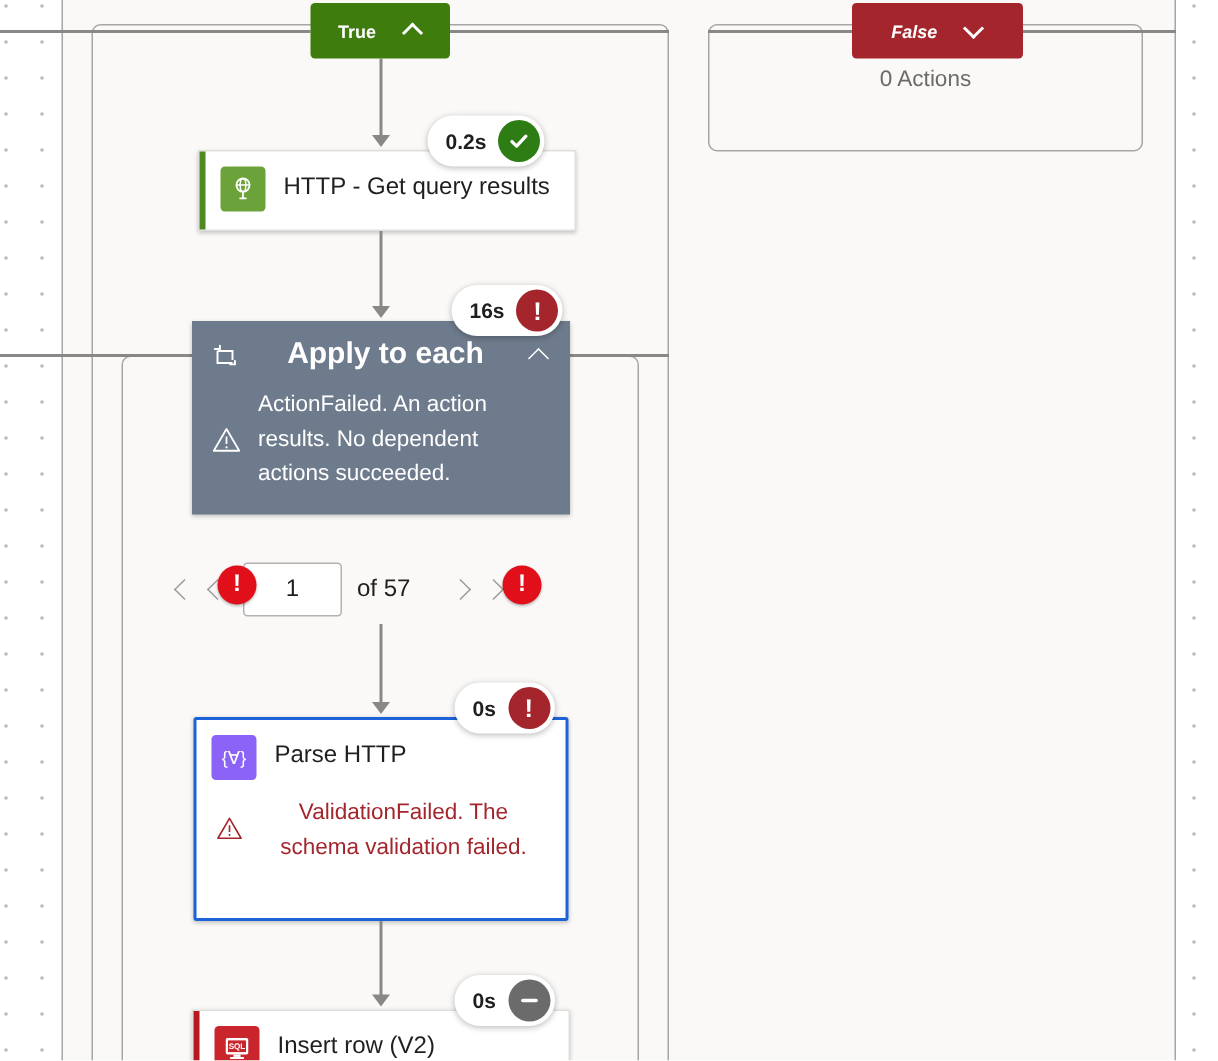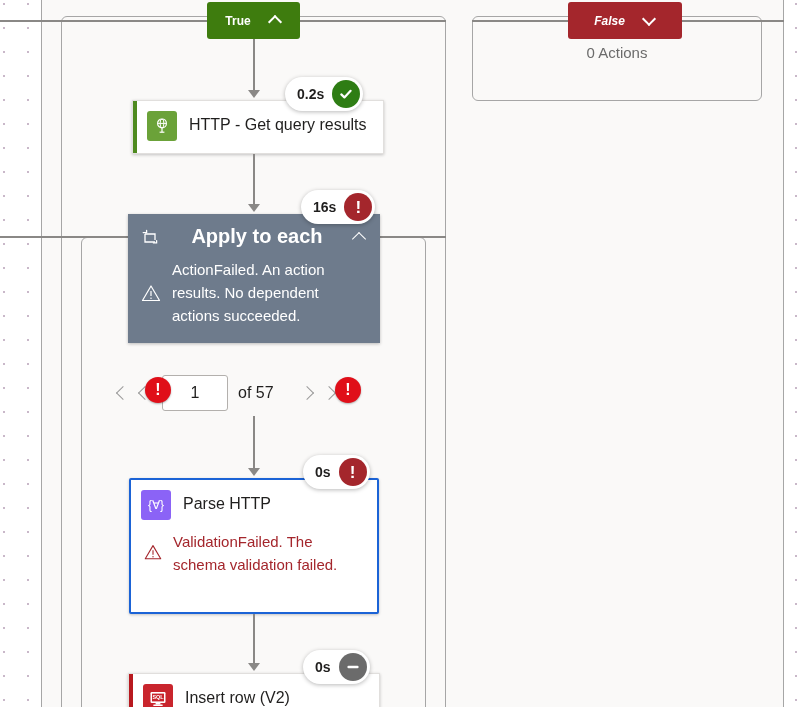--- a/index.html
+++ b/index.html
@@ -191,20 +191,21 @@
     font-weight: bold;
     font-family: "Liberation Sans", sans-serif;
   }
 
   .card-error {
     display: flex;
     align-items: flex-start;
     gap: 10px;
     margin-top: 10px;
     padding-left: 2px;
+    text-align: center;
   }
   .card-error .warn {
     flex: 0 0 20px;
     width: 20px; height: 20px;
     margin-top: 12px;
   }
   .card-error .etext {
     font-size: 15px;
     line-height: 1.55;
     color: #a4262c;

